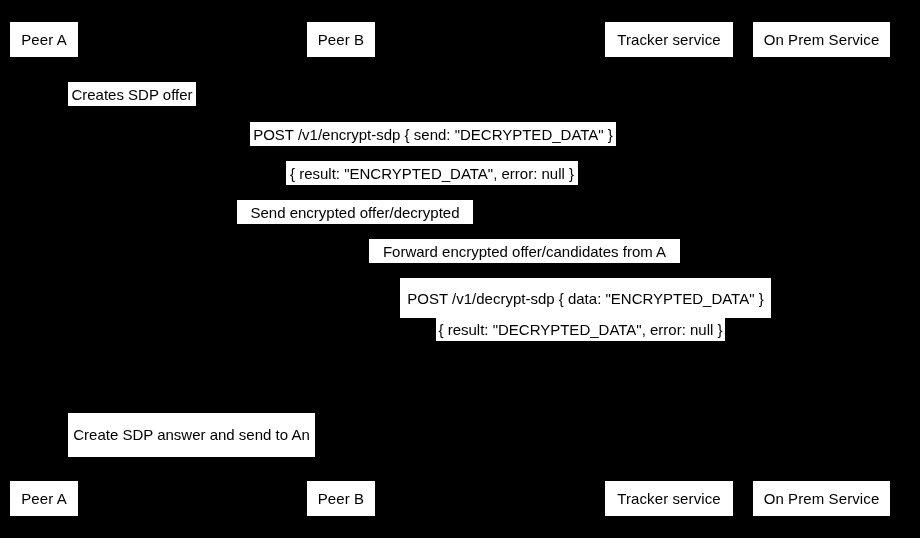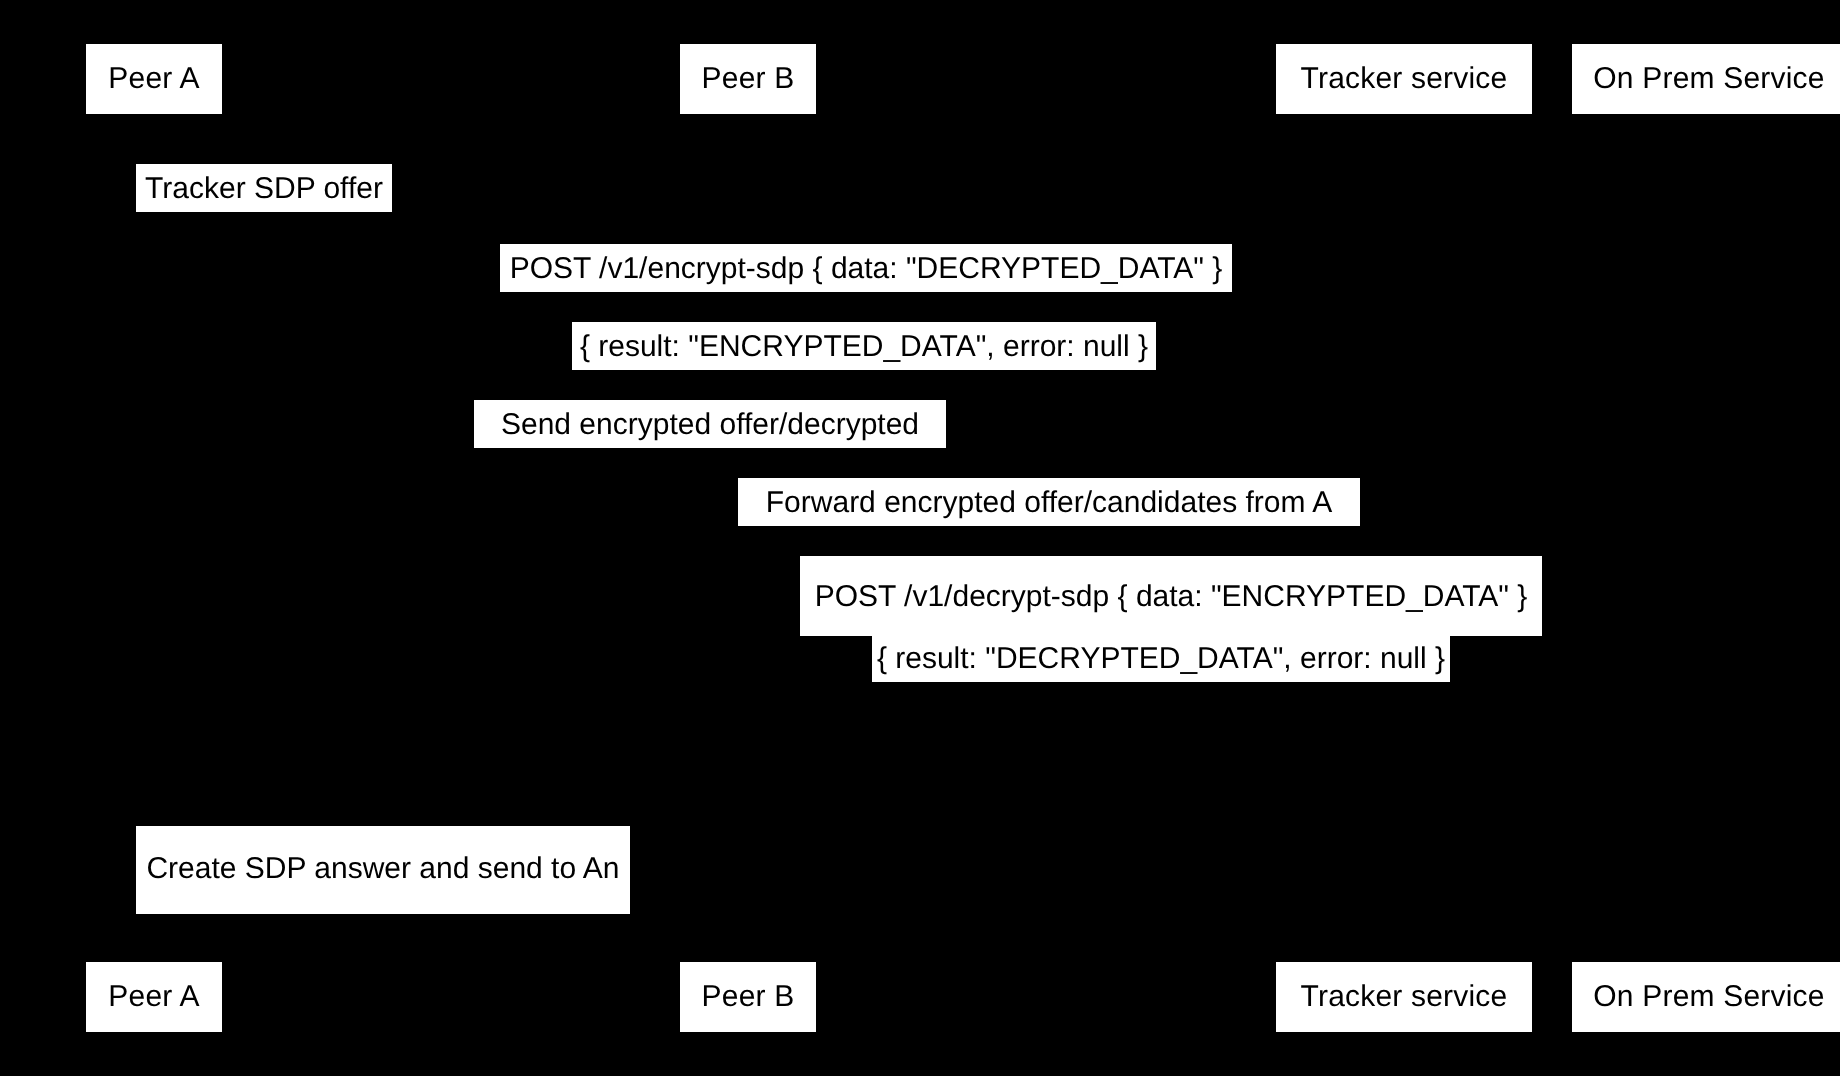--- a/index.html
+++ b/index.html
@@ -21,21 +21,20 @@
     color: #000000;
     border: 1px solid #ffffff;
     box-sizing: border-box;
     display: flex;
     align-items: center;
     justify-content: center;
     font-size: 15px;
     line-height: 1;
     white-space: nowrap;
     letter-spacing: 0.1px;
-    margin-left: 33px;
   }
   .lifeline-stroke {
     position: absolute;
     width: 1px;
     background: #000000;
   }
   .msg-label {
     position: absolute;
     background: #ffffff;
     color: #000000;
@@ -84,24 +83,24 @@
   </div>
 
   <div class="msg-arrow" style="left:43px; top:147px; width:778px;"></div>
   <div class="msg-arrow" style="left:43px; top:186px; width:778px;"></div>
   <div class="msg-arrow" style="left:43px; top:225px; width:625px;"></div>
   <div class="msg-arrow" style="left:340px; top:264px; width:328px;"></div>
   <div class="msg-arrow" style="left:340px; top:303px; width:481px;"></div>
   <div class="msg-arrow" style="left:340px; top:342px; width:481px;"></div>
 
   <div class="msg-label" style="left:68px; top:82px; width:128px; height:24px;">
-    <span>Tracker SDP offer</span>
+    <span>Creates SDP offer</span>
   </div>
   <div class="msg-label" style="left:250px; top:122px; width:366px; height:24px;">
-    <span>POST /v1/encrypt-sdp { data: "DECRYPTED_DATA" }</span>
+    <span>POST /v1/encrypt-sdp { send: "DECRYPTED_DATA" }</span>
   </div>
   <div class="msg-label" style="left:286px; top:161px; width:292px; height:24px;">
     <span>{ result: "ENCRYPTED_DATA", error: null }</span>
   </div>
   <div class="msg-label" style="left:237px; top:200px; width:236px; height:24px;">
     <span>Send encrypted offer/decrypted</span>
   </div>
   <div class="msg-label" style="left:349px; top:239px; width:311px; height:24px;margin-left:20px;">
     <span>Forward encrypted offer/candidates from A</span>
   </div>

